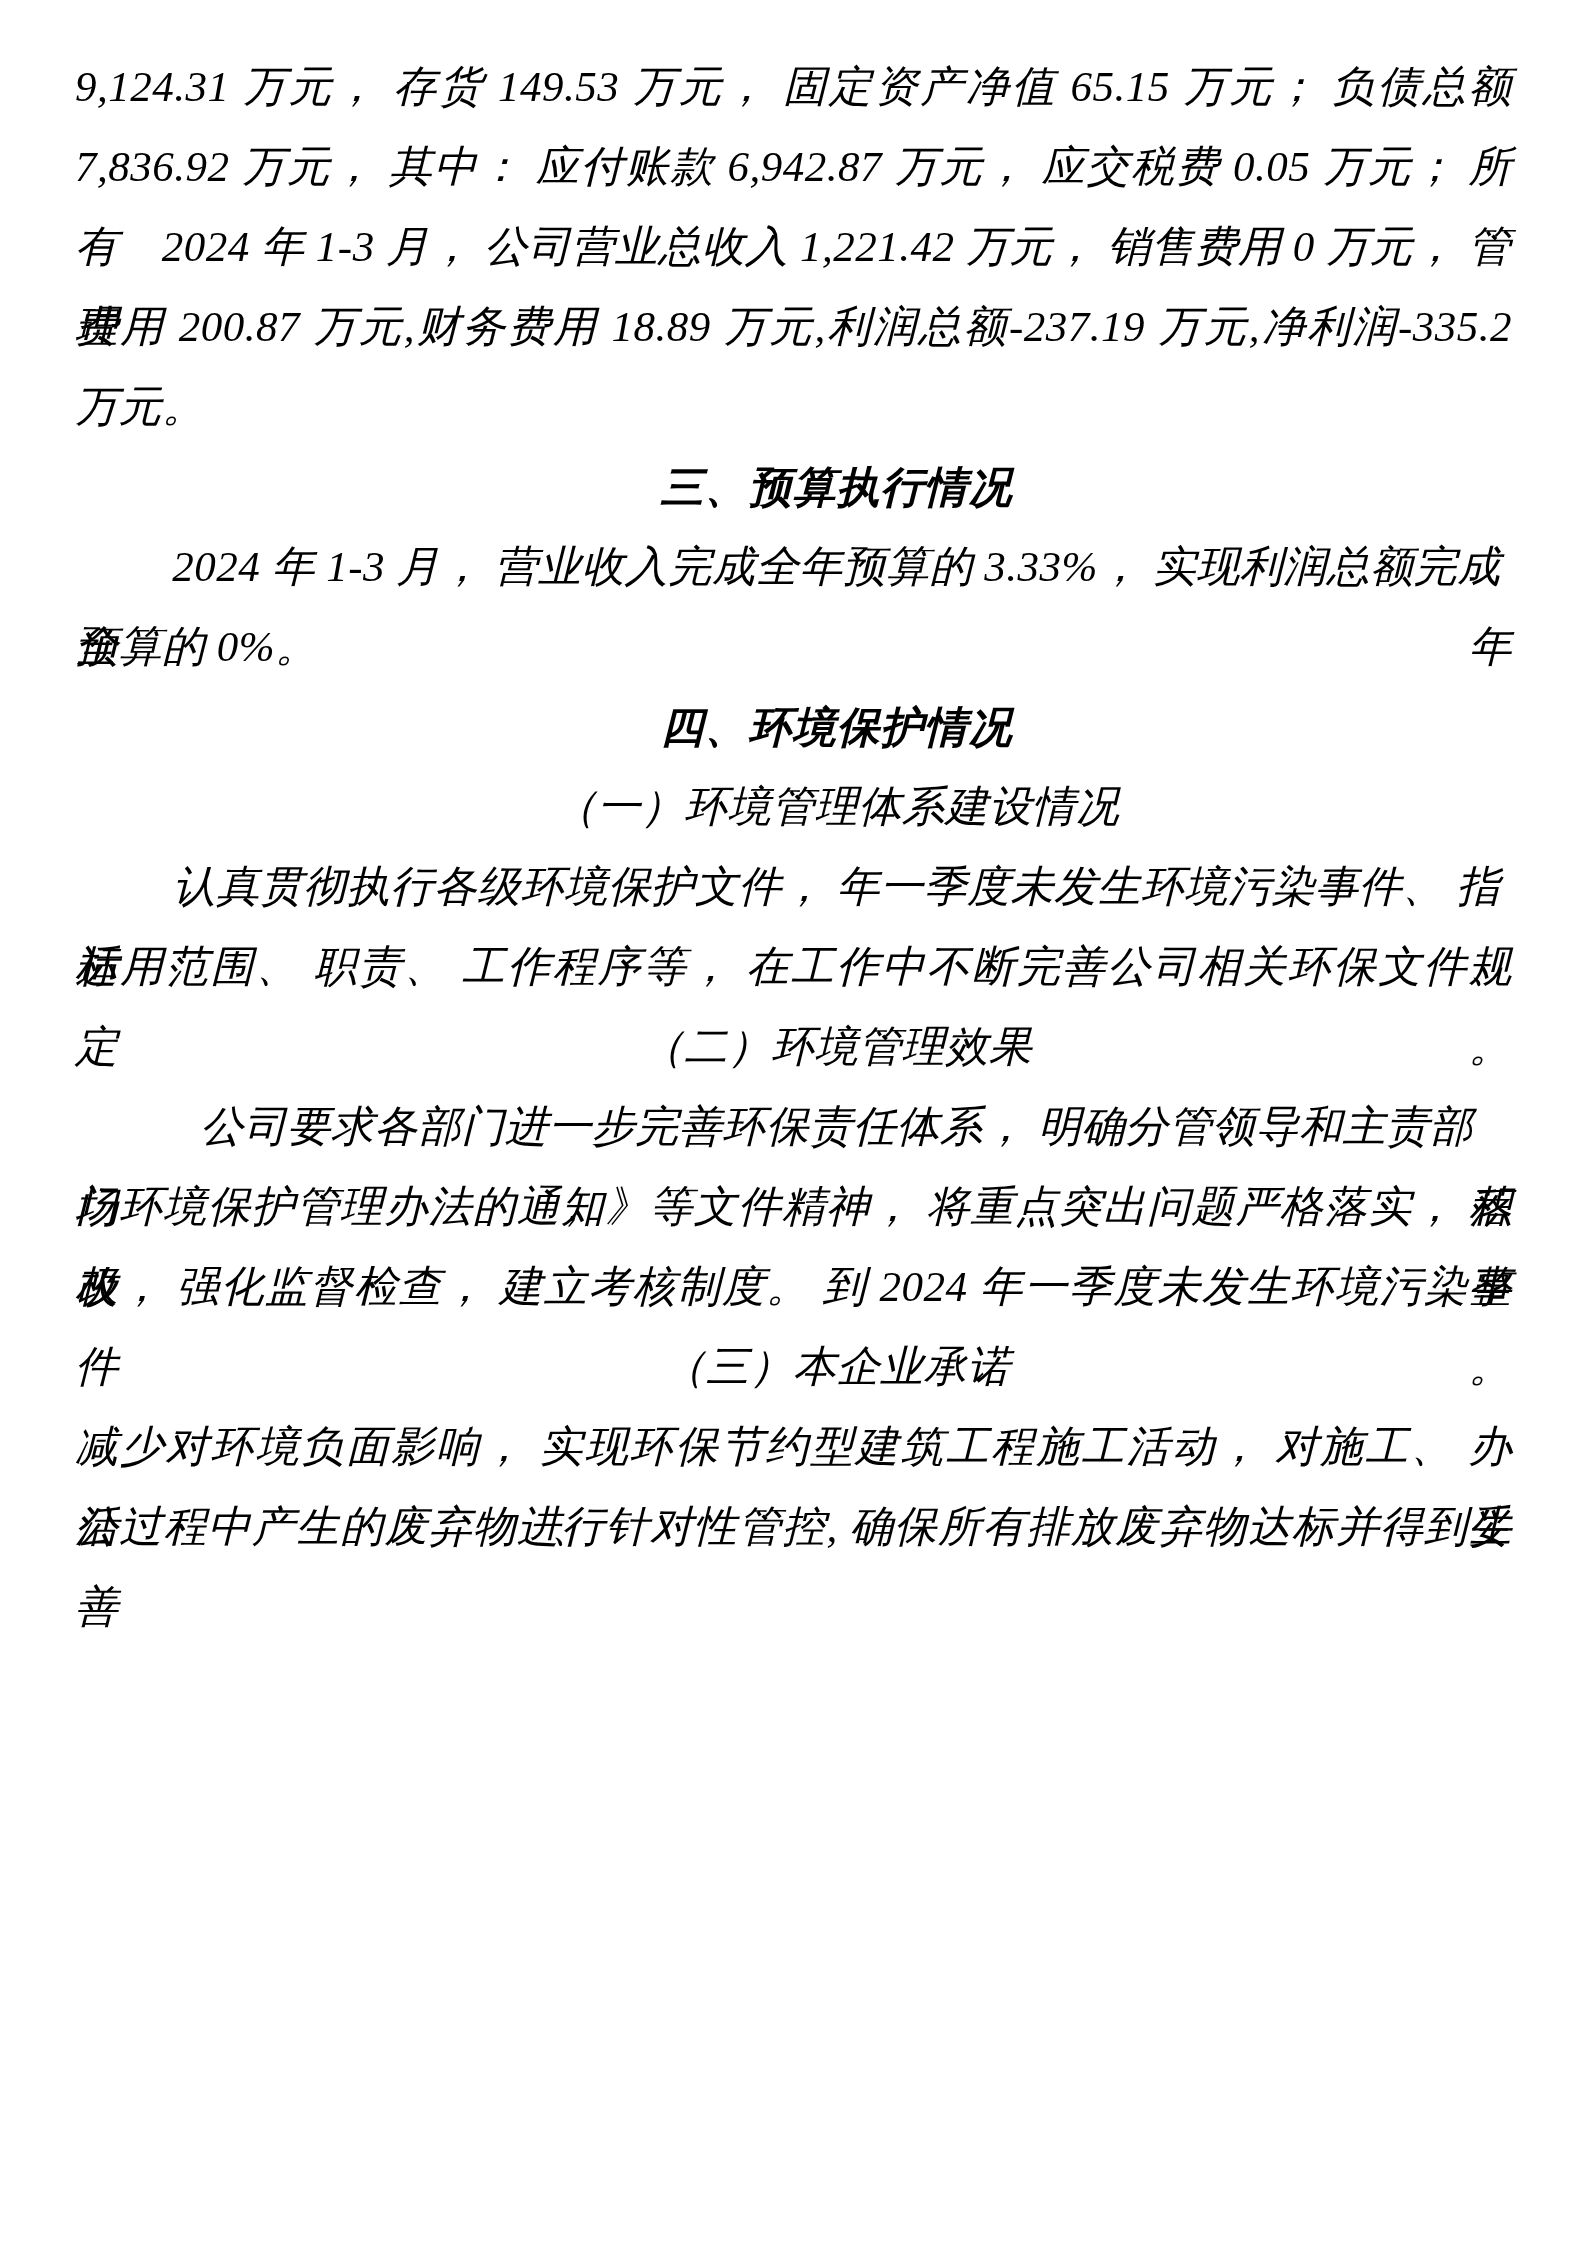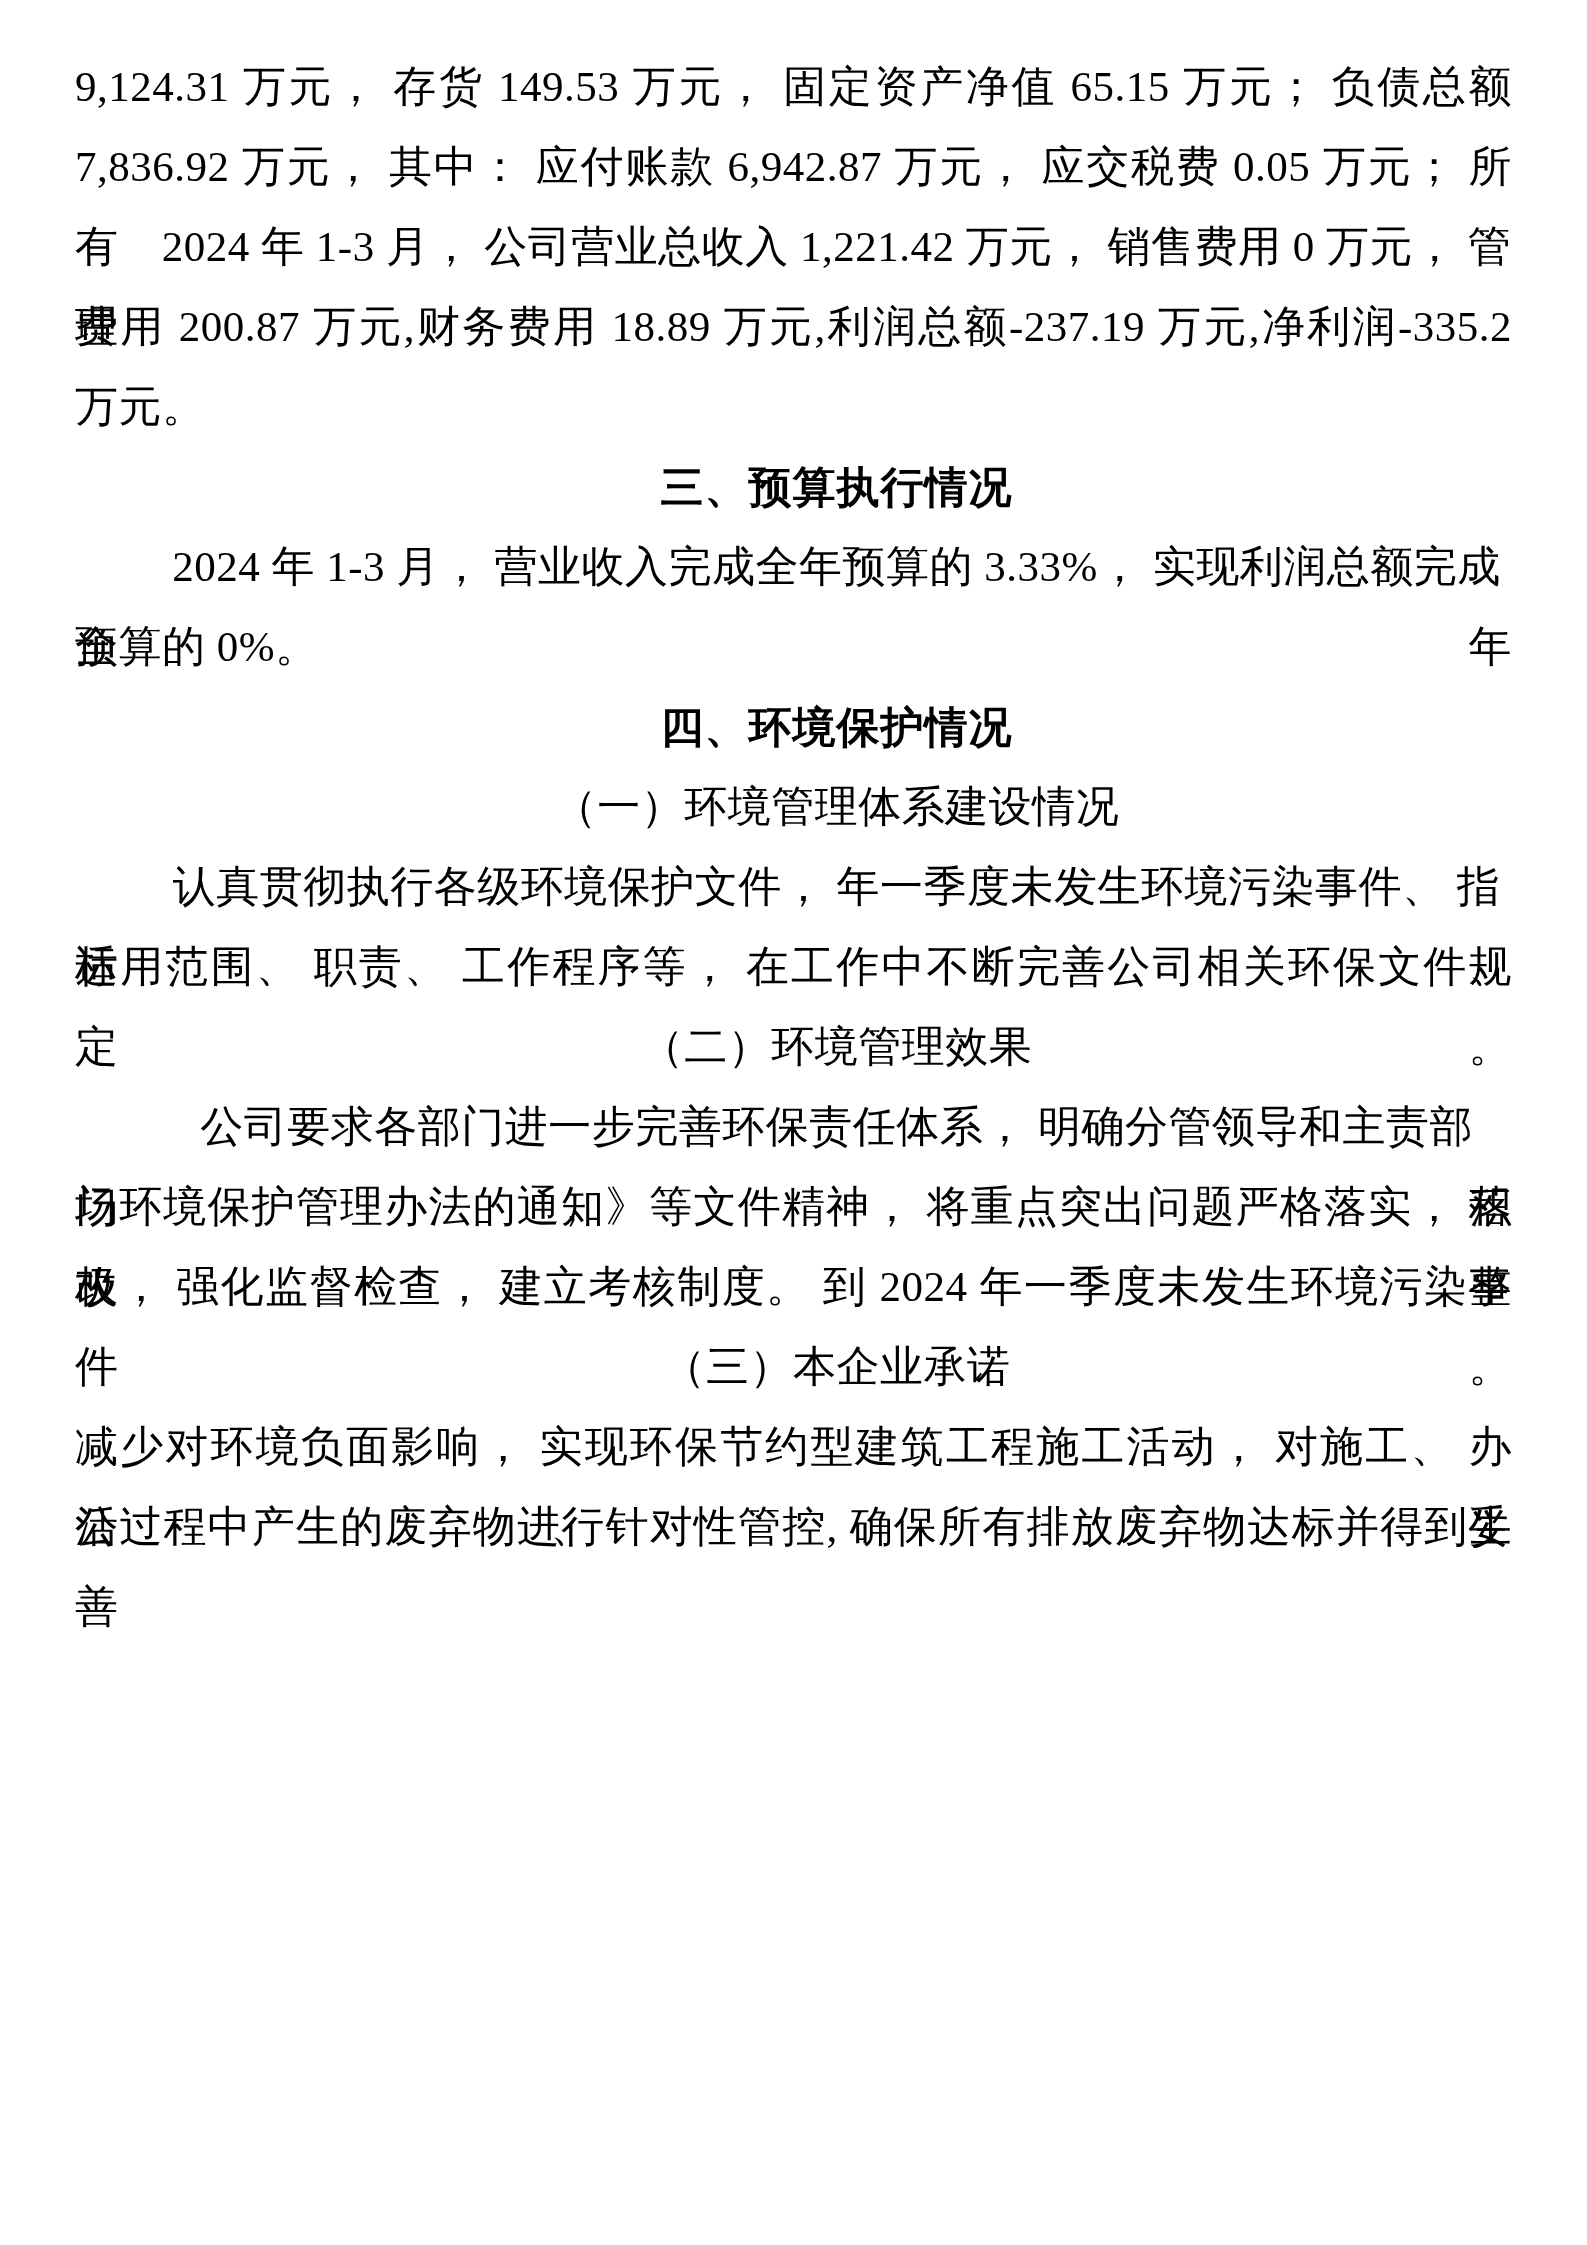--- a/index.html
+++ b/index.html
@@ -18,20 +18,21 @@
   .page {
     position: absolute;
     inset: 0;
     background: #ffffff;
   }
   .content {
     position: absolute;
     left: 75px;
     top: 47px;
     width: 1437px;
+    font-style: italic;
   }
   .line {
     font-size: 43px;
     line-height: 80px;
     height: 80px;
     letter-spacing: 0.5px;
     white-space: nowrap;
   }
   .line.fill {
     white-space: normal;

